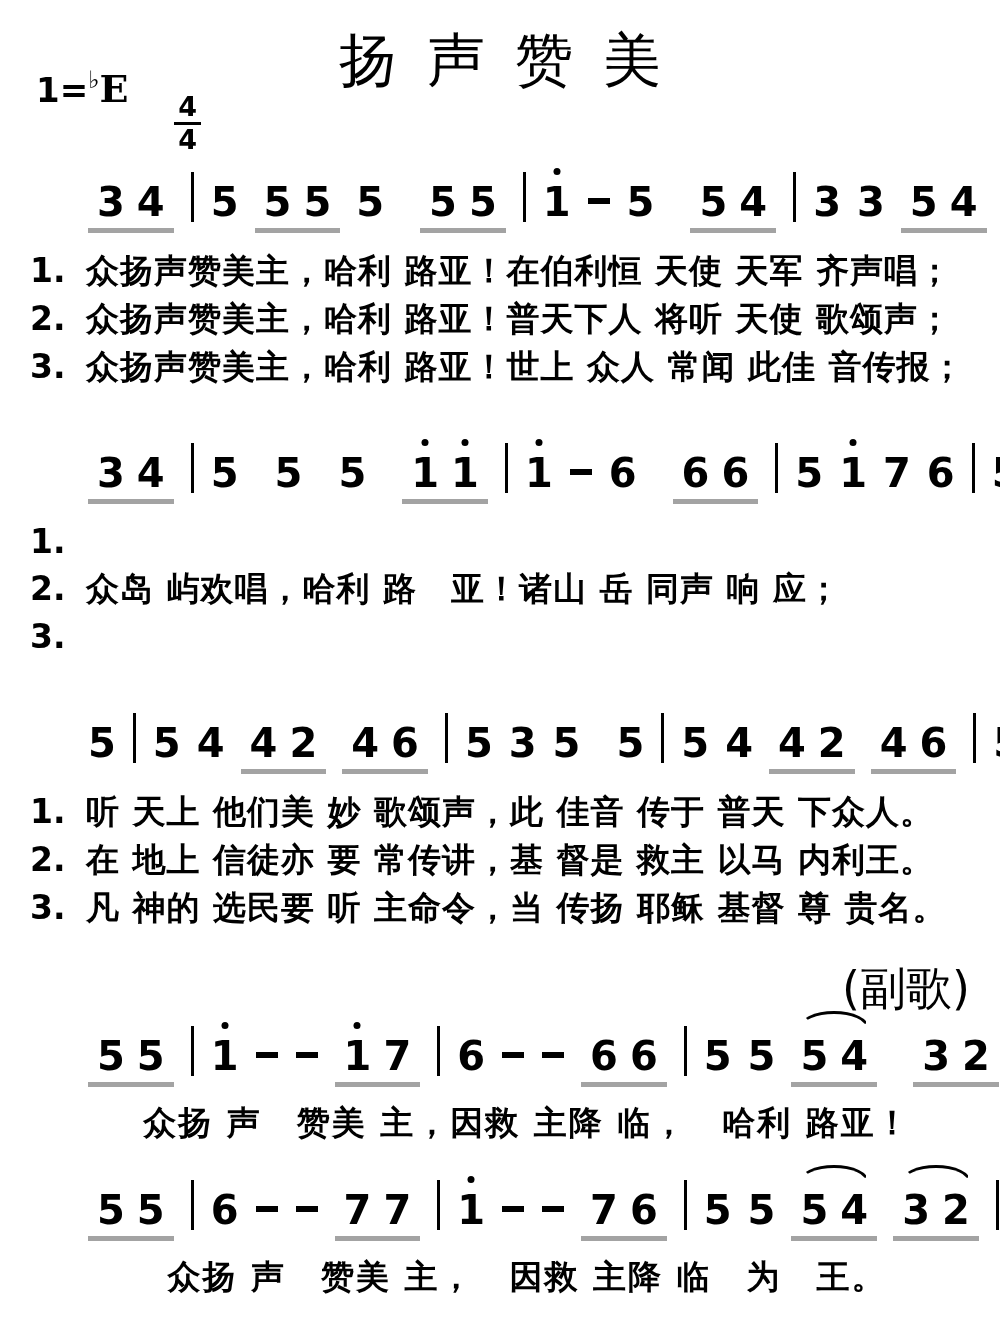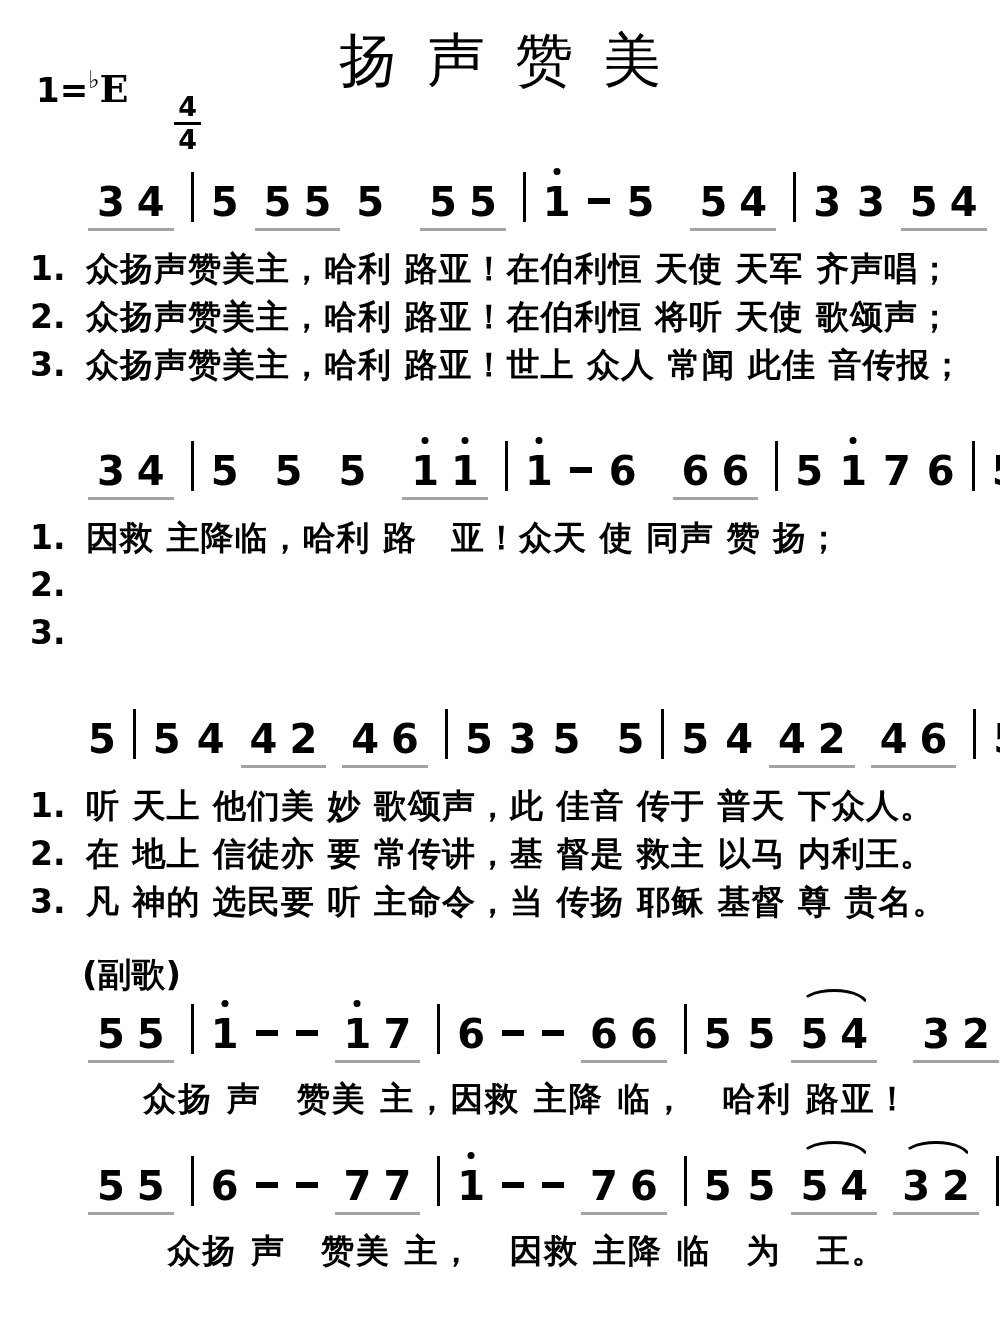--- a/index.html
+++ b/index.html
@@ -44,37 +44,37 @@
     white-space:nowrap;
     margin:30px 0 14px 50px;
   }
   .mnote { display:inline-block; position:relative; margin:0 8px; }
   .mnote.dot::before {
     content:""; position:absolute; top:-11px; left:50%;
     transform:translateX(-50%);
     width:7px; height:7px; border-radius:50%; background:#000;
   }
   .mgroup { display:inline-block; position:relative; margin:0 8px; padding:0 3px 3px; }
-  .mgroup.beam { border-bottom:3px solid #a3a3a3; }
+  .mgroup.beam { border-bottom:5px solid #a3a3a3; }
   .mgroup .mnote { margin:0 6px; }
   .slur {
     position:absolute; top:-22px; left:8px; right:8px; height:17px;
     box-sizing:border-box;
     border:3px solid transparent; border-top:3px solid #000;
     border-radius:50% / 100% 100% 0 0;
   }
   .mbar { display:inline-block; width:3px; height:50px; background:#000; margin:0 9px; vertical-align:-6px; }
   .mdash { display:inline-block; width:22px; height:6px; background:#000; margin:0 9px; vertical-align:12px; }
   .mgap { display:inline-block; width:20px; }
   
   .verses { margin:0 0 8px 0; }
   .verse { display:flex; font-size:33px; font-weight:600; line-height:1.45; }
   .vnum  { flex:none; width:56px; }
   .vtext { letter-spacing:1px; }
-  .chorus-label { font-size:34px; font-weight:700; margin:26px 0 0 52px; }
+  .chorus-label { font-size:46px; font-weight:400; margin:26px 0 0 52px;text-align:right; }
   .chorus-lyric { font-size:33px; font-weight:600; margin:4px 0 10px 54px; letter-spacing:2px;text-align:center; }
 </style>
 </head>
 <body>
 
 <div class="page">
 
   <div class="header">
     <h1 class="title">扬声赞美</h1>
     <div class="keysig">
@@ -87,36 +87,36 @@
   </div>
 
   <div class="music"><span class="mgroup beam"><span class="mnote">3</span><span class="mnote">4</span></span><span class="mbar"></span><span class="mnote">5</span><span class="mgroup beam"><span class="mnote">5</span><span class="mnote">5</span></span><span class="mnote">5</span><span class="mgap"></span><span class="mgroup beam"><span class="mnote">5</span><span class="mnote">5</span></span><span class="mbar"></span><span class="mnote dot">1</span><span class="mdash"></span><span class="mnote">5</span><span class="mgap"></span><span class="mgroup beam"><span class="mnote">5</span><span class="mnote">4</span></span><span class="mbar"></span><span class="mnote">3</span><span class="mnote">3</span><span class="mgroup beam"><span class="mnote">5</span><span class="mnote">4</span></span></div>
   <div class="verses">
     <div class="verse">
       <span class="vnum">1.</span>
       <span class="vtext">众扬声赞美主，哈利 路亚！在伯利恒 天使 天军 齐声唱；</span>
     </div>
     <div class="verse">
       <span class="vnum">2.</span>
-      <span class="vtext">众扬声赞美主，哈利 路亚！在伯利恒 将听 天使 歌颂声；</span>
+      <span class="vtext">众扬声赞美主，哈利 路亚！普天下人 将听 天使 歌颂声；</span>
     </div>
     <div class="verse">
       <span class="vnum">3.</span>
       <span class="vtext">众扬声赞美主，哈利 路亚！世上 众人 常闻 此佳 音传报；</span>
     </div>
   </div>
 
   <div class="music" style="margin-top:52px;"><span class="mgroup beam"><span class="mnote">3</span><span class="mnote">4</span></span><span class="mbar"></span><span class="mnote">5</span><span class="mgap"></span><span class="mnote">5</span><span class="mgap"></span><span class="mnote">5</span><span class="mgap"></span><span class="mgroup beam"><span class="mnote dot">1</span><span class="mnote dot">1</span></span><span class="mbar"></span><span class="mnote dot">1</span><span class="mdash"></span><span class="mnote">6</span><span class="mgap"></span><span class="mgroup beam"><span class="mnote">6</span><span class="mnote">6</span></span><span class="mbar"></span><span class="mnote">5</span><span class="mnote dot">1</span><span class="mnote">7</span><span class="mnote">6</span><span class="mbar"></span><span class="mnote">5</span></div>
   <div class="verses">
     <div class="verse">
       <span class="vnum">1.</span>
-      <span class="vtext">因救 主降临，哈利 路　亚！众天 使 同声 赞 扬；</span>
     </div>
     <div class="verse">
       <span class="vnum">2.</span>
+      <span class="vtext">众岛 屿欢唱，哈利 路　亚！诸山 岳 同声 响 应；</span>
     </div>
     <div class="verse">
       <span class="vnum">3.</span>
     </div>
   </div>
 
   <div class="music" style="margin-top:52px;"><span class="mnote">5</span><span class="mbar"></span><span class="mnote">5</span><span class="mnote">4</span><span class="mgroup beam"><span class="mnote">4</span><span class="mnote">2</span></span><span class="mgroup beam"><span class="mnote">4</span><span class="mnote">6</span></span><span class="mbar"></span><span class="mnote">5</span><span class="mnote">3</span><span class="mnote">5</span><span class="mgap"></span><span class="mnote">5</span><span class="mbar"></span><span class="mnote">5</span><span class="mnote">4</span><span class="mgroup beam"><span class="mnote">4</span><span class="mnote">2</span></span><span class="mgroup beam"><span class="mnote">4</span><span class="mnote">6</span></span><span class="mbar"></span><span class="mnote">5</span></div>
   <div class="verses">
     <div class="verse">
       <span class="vnum">1.</span>

